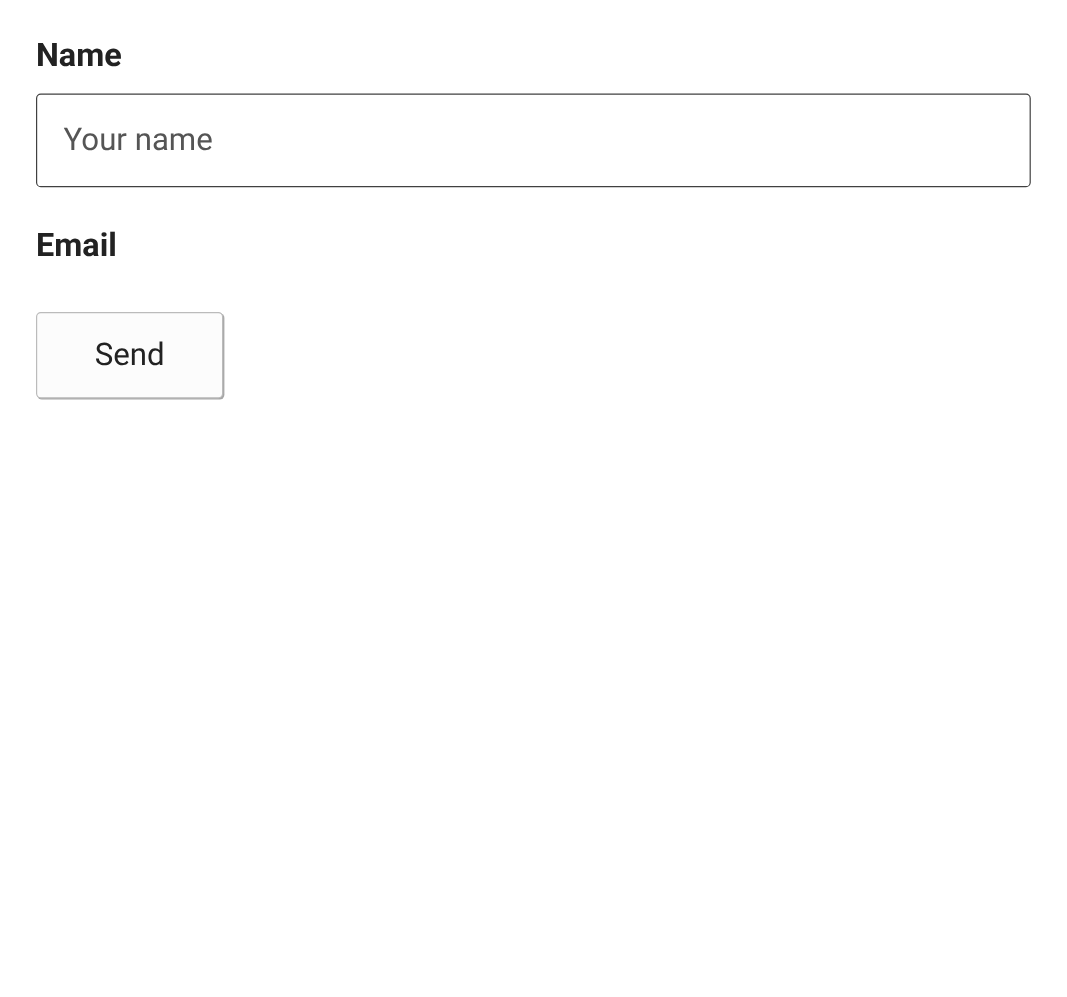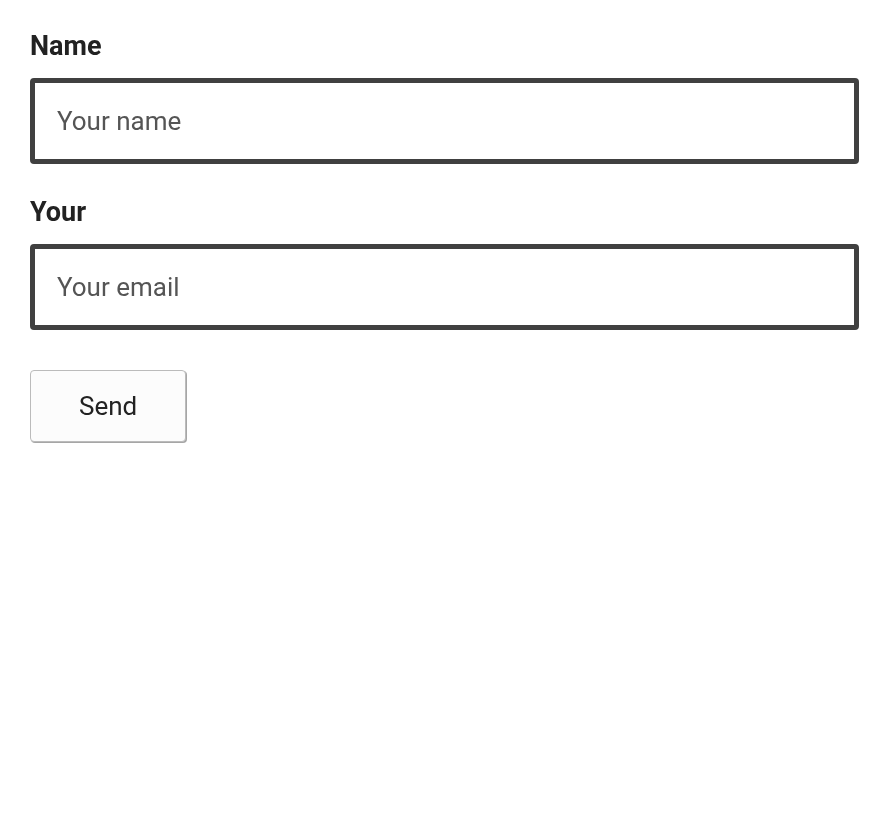--- a/index.html
+++ b/index.html
@@ -23,21 +23,21 @@
       font-size: 27px;
       color: #222222;
       margin-bottom: 16px;
     }
     .form-input {
       width: 100%;
       font-size: 26px;
       font-family: inherit;
       color: #222222;
       padding: 23px 22px;
-      border: 5px solid #404040;
+      border: 1px solid #404040;
       border-radius: 4px;
       background: #ffffff;
     }
     .form-input::placeholder {
       color: #555555;
       opacity: 1;
     }
     .form-textarea {
       width: 100%;
       font-size: 26px;
@@ -70,19 +70,18 @@
 </head>
 <body>
 
 <form>
   <div class="form-group">
     <label class="form-label">Name</label>
     <input type="text" class="form-input" placeholder="Your name" style="">
   </div>
 
   <div class="form-group">
-    <label class="form-label">Your</label>
-    <input type="email" class="form-input" placeholder="Your email" style="">
+    <label class="form-label">Email</label>
   </div>
 
 
   <button type="submit" class="submit-button">Send</button>
 </form>
 
 </body></html>

